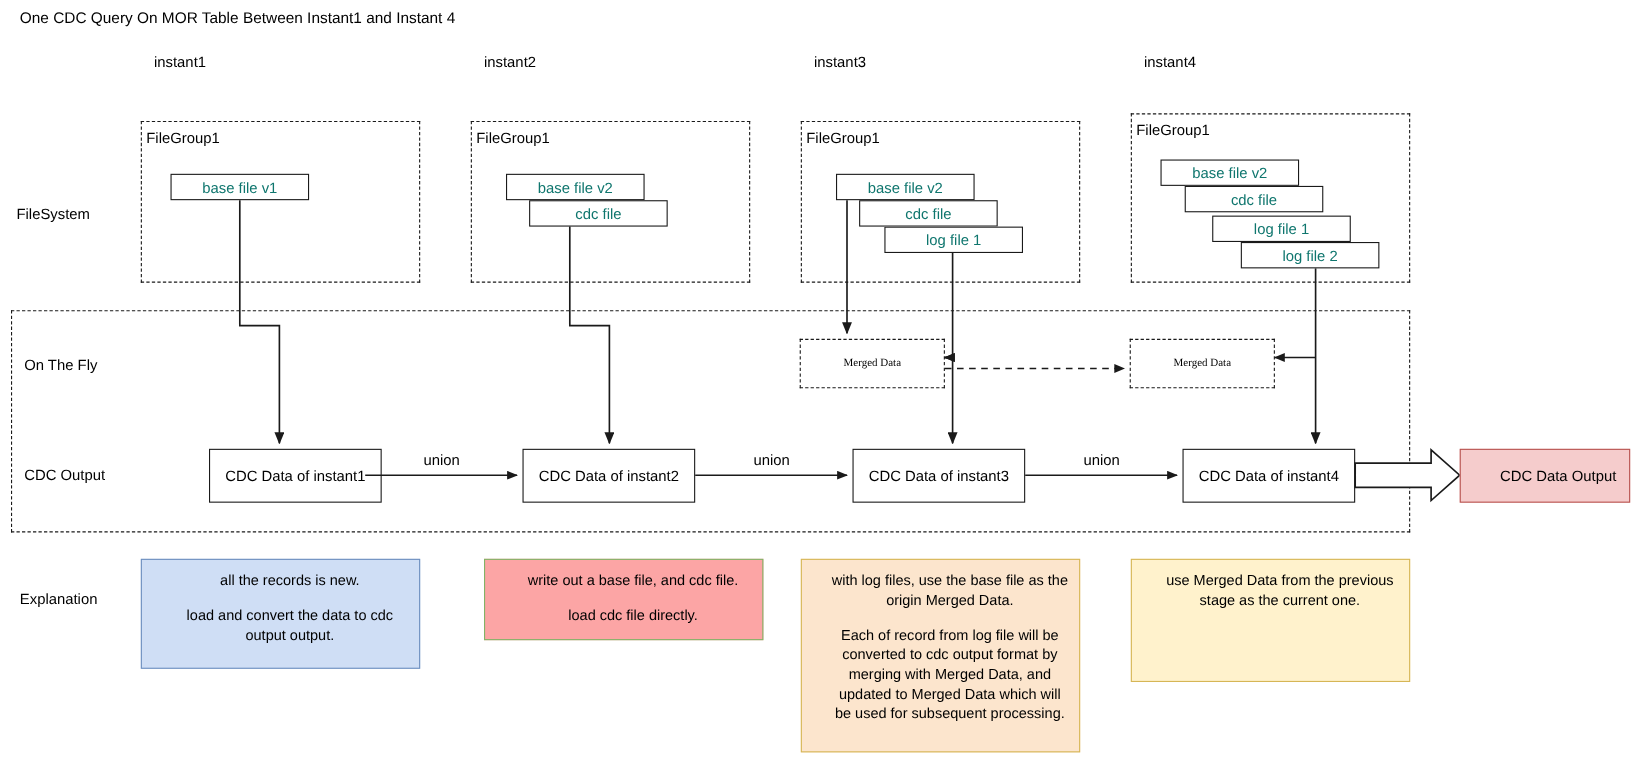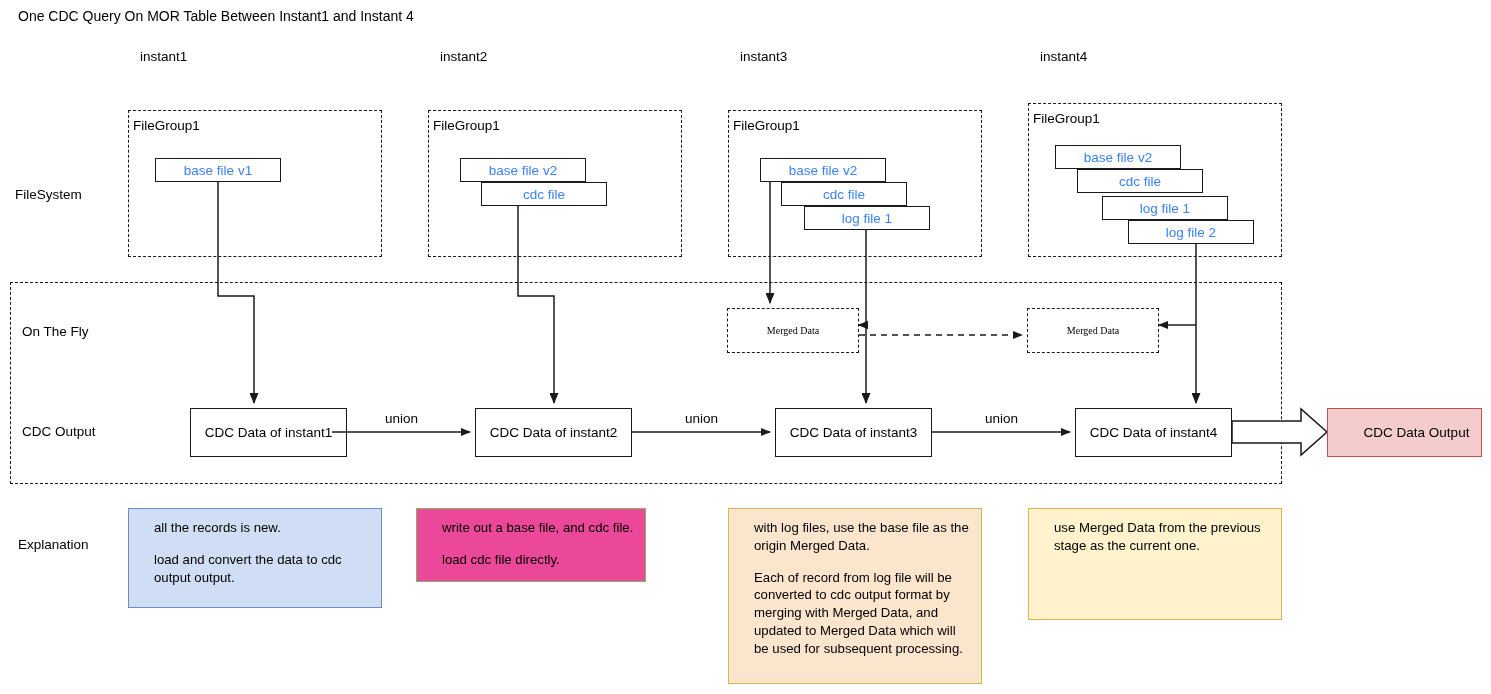--- a/index.html
+++ b/index.html
@@ -59,21 +59,21 @@
   
   .filebox {
     position: absolute;
     border: 1.4px solid #1a1a1a;
     background: #ffffff;
     box-sizing: border-box;
     display: flex;
     align-items: center;
     justify-content: center;
     font-size: 13.5px;
-    color: #3b82f6;
+    color: #0f766e;
     white-space: nowrap;
   }
   .mergedbox {
     position: absolute;
     border: 1.6px dashed #1a1a1a;
     background: transparent;
     box-sizing: border-box;
     display: flex;
     align-items: center;
     justify-content: center;
@@ -101,20 +101,21 @@
   }
   .explbox {
     position: absolute;
     box-sizing: border-box;
     padding: 10px 8px 8px 9px;
     font-size: 13.2px;
     line-height: 1.35;
   }
   .explbox p {
     margin: 0 0 14px 16px;
+    text-align: center;
   }
   .explbox p:last-child {
     margin-bottom: 0;
   }
 </style>
 </head>
 <body>
 
 <div id="canvas">
 
@@ -219,21 +220,21 @@
     <path d="M866,325 L859,325" stroke="#1a1a1a" stroke-width="1.5" fill="none" marker-end="url(#arrowsm2)"></path>
   </svg>
 
   <div class="outbox" id="out-box" style="left: 1327px; top: 408px; width: 155px; height: 49px; background: rgb(245, 204, 204); border: 1.4px solid rgb(184, 84, 80); padding-left: 24px;">CDC Data Output</div>
 
   <div class="explbox" id="expl-0" style="left: 128px; top: 508px; width: 254px; height: 100px; background: rgb(207, 222, 245); border: 1.2px solid rgb(108, 142, 191);">
     <p>all the records is new.</p>
     <p>load and convert the data to cdc output output.</p>
   </div>
 
-  <div class="explbox" id="expl-1" style="left: 416px; top: 508px; width: 230px; height: 74px; background: #ec4899; border: 1.2px solid rgb(130, 179, 102);">
+  <div class="explbox" id="expl-1" style="left: 440px; top: 508px; width: 254px; height: 74px; background: #fca5a5; border: 1.2px solid rgb(130, 179, 102);">
     <p>write out a base file, and cdc file.</p>
     <p>load cdc file directly.</p>
   </div>
 
   <div class="explbox" id="expl-2" style="left: 728px; top: 508px; width: 254px; height: 176px; background: rgb(252, 229, 205); border: 1.2px solid rgb(214, 182, 86);">
     <p>with log files, use the base file as the origin Merged Data.</p>
     <p>Each of record from log file will be converted to cdc output format by merging with Merged Data, and updated to Merged Data which will be used for subsequent processing.</p>
   </div>
 
   <div class="explbox" id="expl-3" style="left: 1028px; top: 508px; width: 254px; height: 112px; background: rgb(255, 242, 204); border: 1.2px solid rgb(214, 182, 86);">

